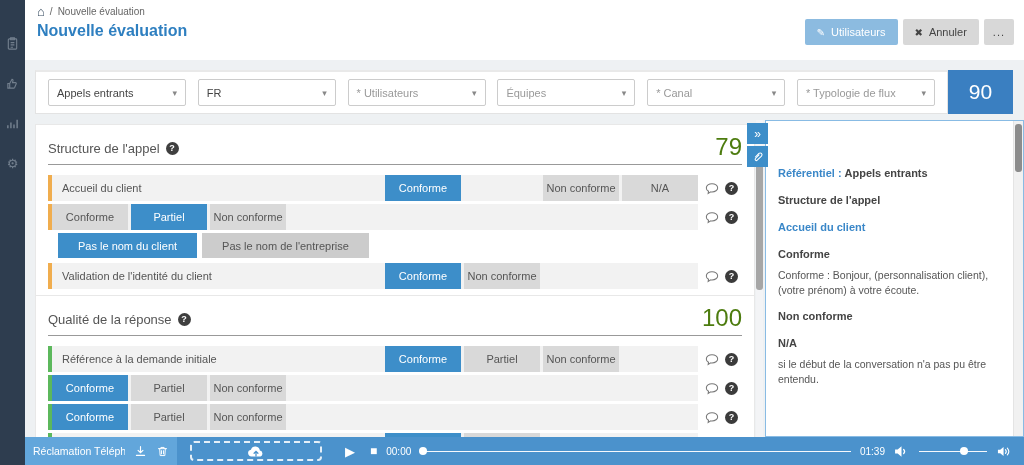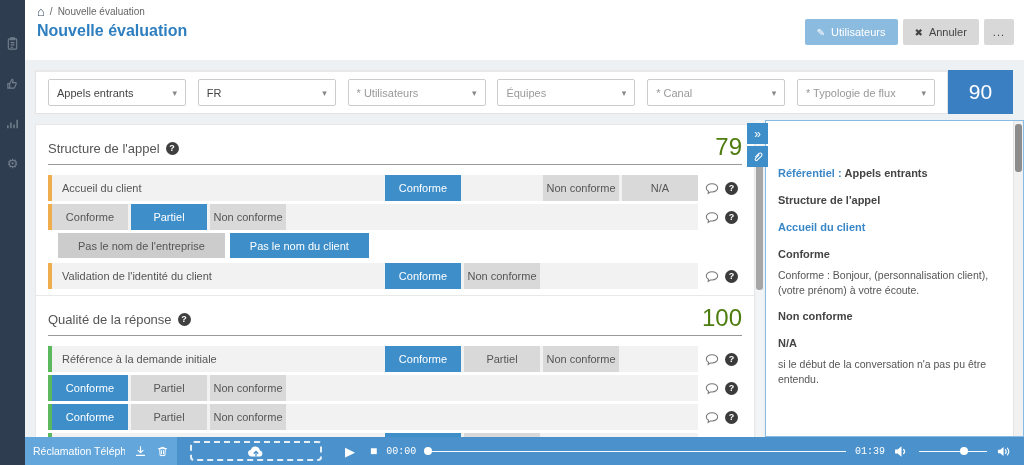--- a/index.html
+++ b/index.html
@@ -110,21 +110,21 @@
   .file-name { font-size:10.5px; white-space:nowrap; overflow:hidden; }
   .abtn { background:none; border:none; color:#fff; cursor:pointer; display:flex;
     align-items:center; font-family:inherit; padding:0; }
   .abtn svg { width:13px; height:13px; }
   .dropzone { width:132px; height:20px; border:2px dashed rgba(255,255,255,.85);
     border-radius:4px; margin-left:13px; display:flex; align-items:center;
     justify-content:center; cursor:pointer; }
   .dropzone svg { width:18px; height:13px; }
   .play-btn { margin-left:23px; font-size:13px; }
   .stop-btn { margin-left:15px; font-size:12px; }
-  .time { font-size:10px; margin:12px 9px;font-family:Liberation Mono, monospace; }
+  .time { font-size:10px; margin:12px 9px; }
   .timeline { flex:1; height:1px; background:rgba(255,255,255,.95); position:relative;
     cursor:pointer; }
   .knob { position:absolute; top:-3.5px; width:8px; height:8px; background:#fff;
     border-radius:50%; }
   .timeline .knob { left:-1px; }
   .vol-line { width:68px; height:1px; background:rgba(255,255,255,.95);
     position:relative; margin:0 10px; cursor:pointer; }
   .vol-line .knob { left:60%; }
   .vol-icon { display:flex; align-items:center; cursor:pointer; }
   .vol-icon svg { width:15px; height:13px; }
@@ -244,22 +244,22 @@
       <span class="bubble-icon">
         <svg viewBox="0 0 16 14" fill="none" stroke="#777" stroke-width="1.2">
           <path d="M8 1.5C4.4 1.5 1.5 3.6 1.5 6.3c0 1.6 1 3 2.5 3.9L3.6 12.6l3-1.7c.4.1.9.1 1.4.1 3.6 0 6.5-2.1 6.5-4.7S11.6 1.5 8 1.5z"></path>
         </svg>
       </span>
       <span class="qmark">?</span>
     </div>
   </div>
 
   <div class="tags-row">
+    <button class="tag sel">Pas le nom du client</button>
     <button class="tag">Pas le nom de l'entreprise</button>
-    <button class="tag sel">Pas le nom du client</button>
   </div>
 
   <div class="row-wrap">
     <div class="row orange">
       <span class="row-label">Validation de l'identité du client</span>
       <div class="opts">
         <button class="opt sel">Conforme</button>
         <button class="opt">Non conforme</button>
         <span class="opt empty"></span>
         <span class="opt empty"></span>

